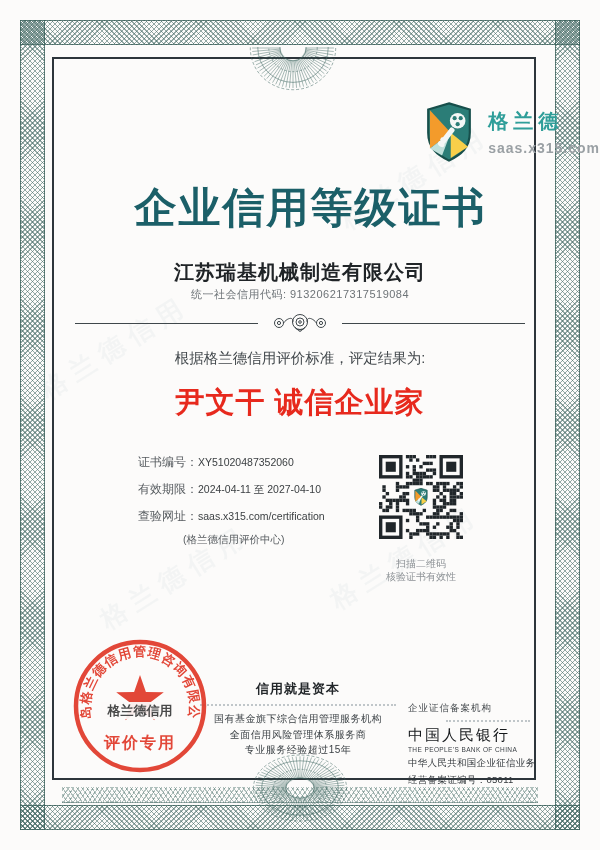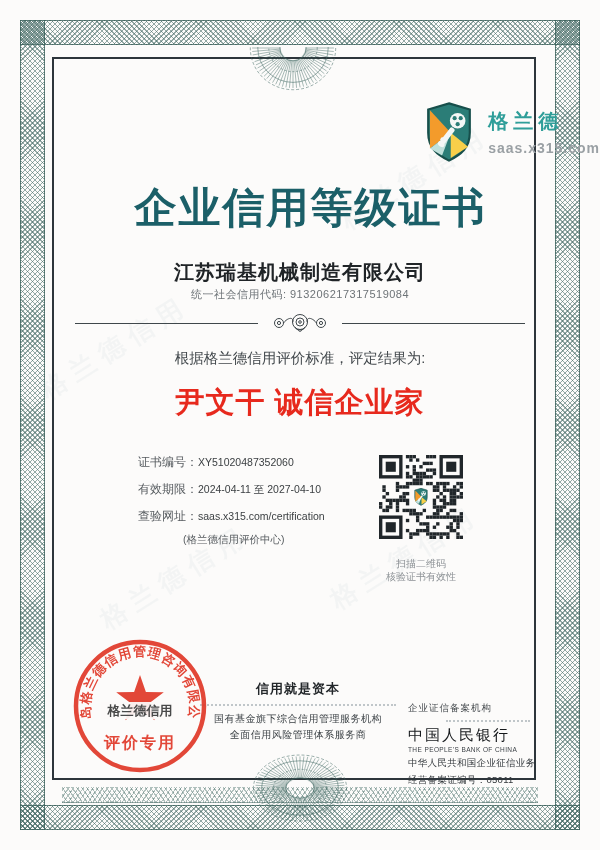--- a/index.html
+++ b/index.html
@@ -512,20 +512,21 @@
     <rect x="31" y="66" width="78" height="17" fill="#fcfbfa" opacity="0.93"></rect>
     <text x="70" y="79" text-anchor="middle" font-size="13" font-weight="bold" fill="#3c3c3c">格兰德信用</text>
     <text x="70" y="112" text-anchor="middle" font-size="16" font-weight="bold" fill="#e13a2a" letter-spacing="2">评价专用</text>
   </svg>
 
   <div class="footer-left">
     <div class="fl-heading">信用就是资本</div>
     <div class="fl-dotted"></div>
     <div class="fl-line">国有基金旗下综合信用管理服务机构</div>
     <div class="fl-line">全面信用风险管理体系服务商</div>
+    <div class="fl-line">专业服务经验超过15年</div>
   </div>
 
   <div class="footer-right">
     <div class="fr-heading">企业证信备案机构</div>
     <div class="fr-dotted"></div>
     <div class="fr-bank-cn">中国人民银行</div>
     <div class="fr-bank-en">THE PEOPLE'S BANK OF CHINA</div>
     <div class="fr-line">中华人民共和国企业征信业务</div>
     <div class="fr-line">经营备案证编号：05011</div>
   </div>

